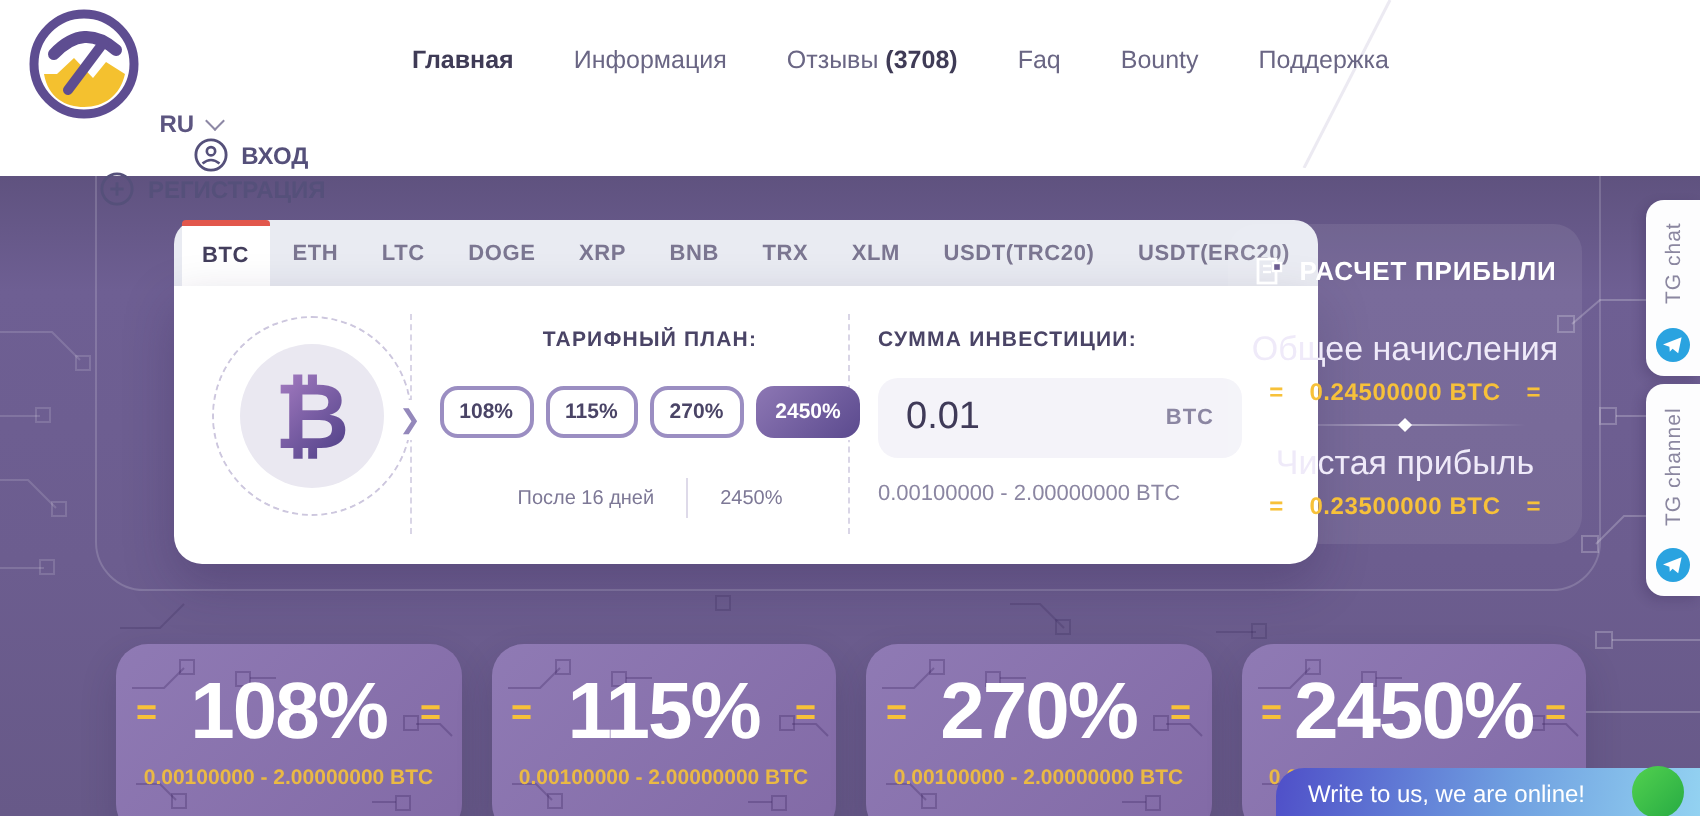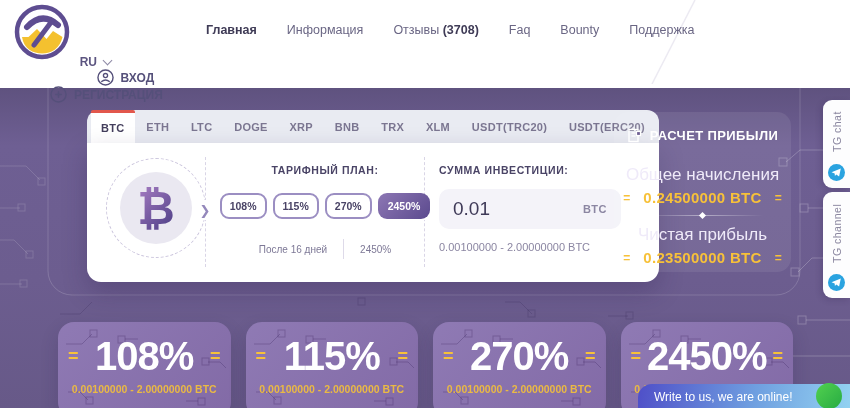--- a/index.html
+++ b/index.html
@@ -66,21 +66,21 @@
   
   #profit-panel { position:absolute; left:614px; top:24px; width:177px; height:160px; border-radius:14px;
     background:rgba(255,255,255,.08); z-index:3; text-align:center; }
   .profit-title-row { display:flex; align-items:center; justify-content:center; gap:8px; margin-top:16px; }
   .profit-title { font-size:13px; font-weight:bold; color:#fff; letter-spacing:.4px; }
   .profit-label { margin-top:22px; font-size:17px; color:#efeaf9; }
   .profit-label.second { margin-top:9px; }
   .profit-value-row { display:flex; align-items:center; justify-content:center; gap:13px; margin-top:4px; }
   .eq { color:#f7c139; font-weight:800; }
   .profit-value-row .eq { font-size:12px; }
-  .profit-value { font-size:15px; font-weight:800; color:#f7c139; letter-spacing:.3px; }
+  .profit-value { font-size:12px; font-weight:800; color:#f7c139; letter-spacing:.3px; }
   .profit-div { position:relative; width:120px; height:1px; margin:9px auto 0;
     background:linear-gradient(90deg,rgba(255,255,255,0),rgba(255,255,255,.45),rgba(255,255,255,0)); }
   .profit-div i { position:absolute; left:50%; top:-2.5px; width:5px; height:5px; margin-left:-2.5px; background:#fff; transform:rotate(45deg); }
 
   
   .side-tab { position:absolute; right:0; width:27px; background:#fdfdfe; border-radius:9px 0 0 9px;
     box-shadow:-2px 2px 6px rgba(40,25,70,.2); z-index:6; display:flex; flex-direction:column; align-items:center; cursor:pointer; }
   #side-tab-chat { top:12px; height:88px; }
   #side-tab-channel { top:104px; height:106px; }
   .side-tab-label { flex:1; display:flex; align-items:center; justify-content:center;

